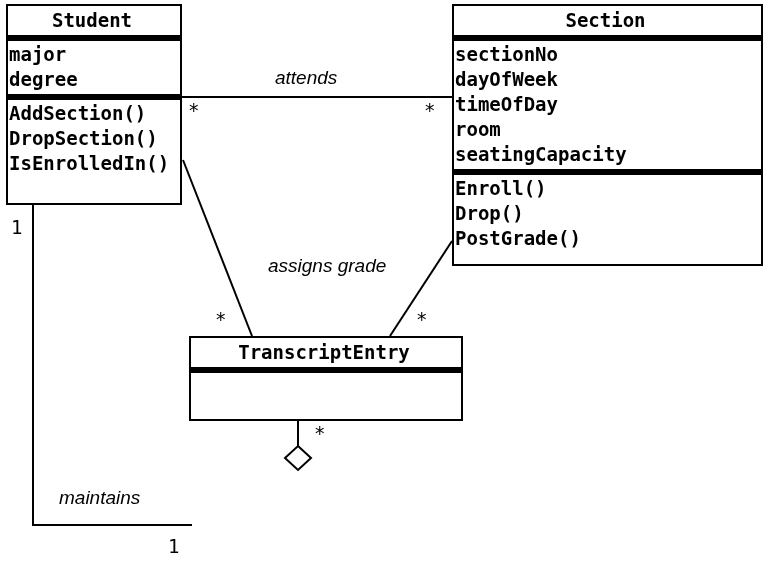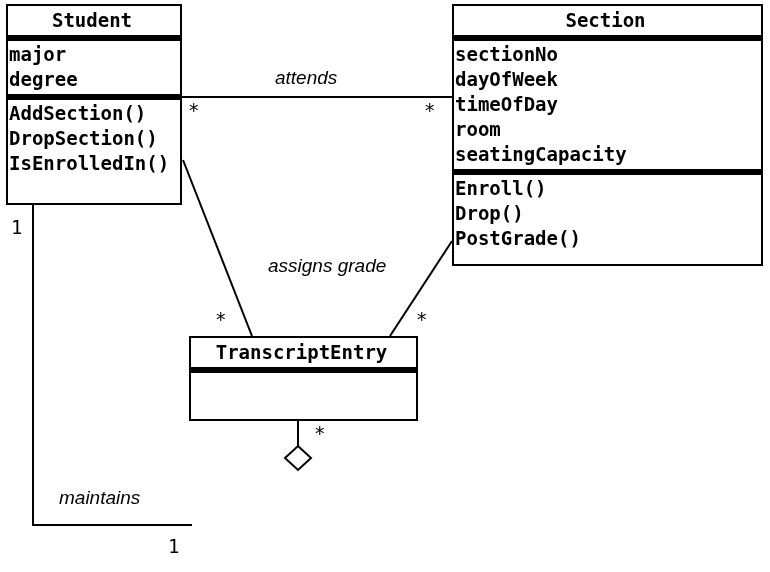--- a/index.html
+++ b/index.html
@@ -122,21 +122,21 @@
       <div class="member">room</div>
       <div class="member">seatingCapacity</div>
     </div>
     <div class="compartment divider">
       <div class="member">Enroll()</div>
       <div class="member">Drop()</div>
       <div class="member">PostGrade()</div>
     </div>
   </div>
 
-  <div class="uml-class" id="box-transcriptentry" style="left:189px; top:336px; width:229px; height:85px;">
+  <div class="uml-class" id="box-transcriptentry" style="left:189px; top:336px; width:274px; height:85px;">
     <div class="compartment">
       <div class="cls-name">TranscriptEntry</div>
     </div>
     <div class="compartment divider empty"></div>
   </div>
 
 
   <div class="assoc-label" style="left:275px; top:67px;">attends</div>
 
 

